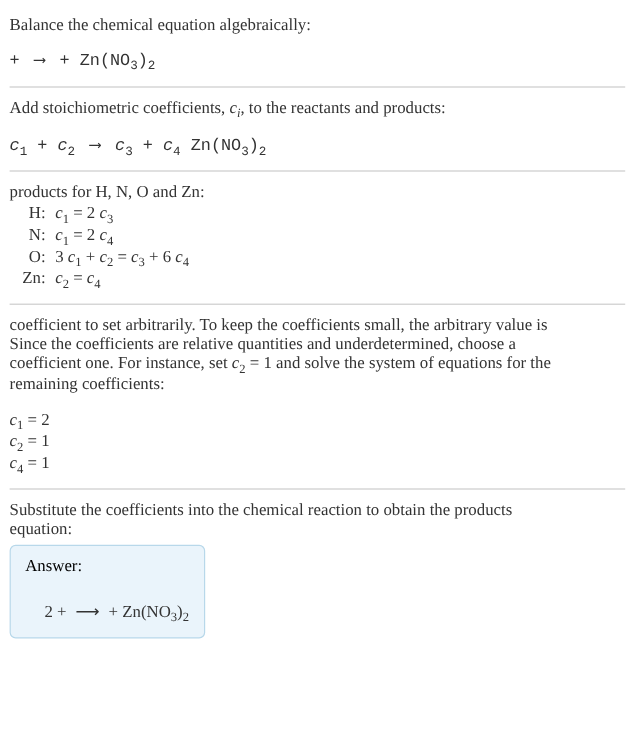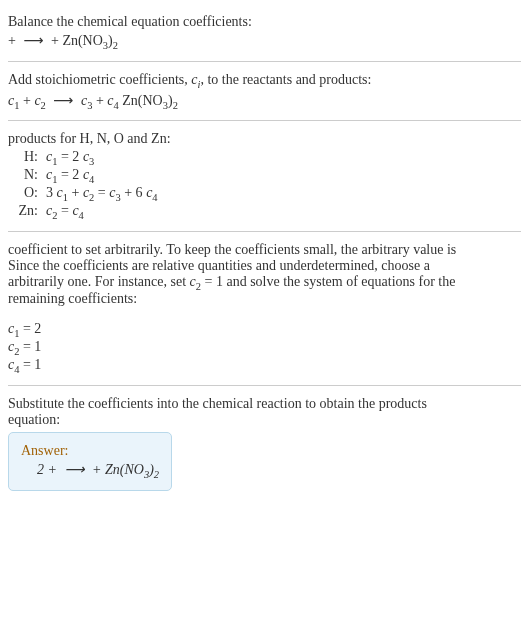--- a/index.html
+++ b/index.html
@@ -25,21 +25,22 @@
     .sub {
       font-size: 0.75em;
       vertical-align: sub;
       font-style: italic;
     }
     .subn {
       font-size: 0.75em;
       vertical-align: sub;
     }
     .reaction {
-      margin-top: 2px;
+      margin-top: 12px;
+      font-family: Liberation Mono, monospace;
     }
     .arrow {
       display: inline-block;
       margin: 0 4px;
     }
     .atom-table {
       margin-left: 4px;
       margin-top: 2px;
     }
     .atom-row {
@@ -56,33 +57,32 @@
     }
     .answer-box {
       background: #eaf4fb;
       border: 1px solid #b8d8ea;
       border-radius: 5px;
       padding: 10px 12px;
       display: inline-block;
       margin-top: 4px;
     }
     .answer-label {
-      color: #a16207;
-      margin-bottom: 2px;
+      color: #000000;
+      margin-bottom: 20px;
     }
     .answer-eq {
       padding-left: 16px;
-      font-style: italic;
     }
   </style>
 </head>
 <body>
 
 <div class="section">
-  <div>Balance the chemical equation coefficients:</div>
+  <div>Balance the chemical equation algebraically:</div>
   <div class="reaction">
     <span> + </span>
     <span class="arrow">⟶</span>
     <span> + Zn(NO</span><span class="subn">3</span><span>)</span><span class="subn">2</span>
   </div>
 </div>
 
 <hr>
 
 <div class="section">
@@ -129,21 +129,21 @@
 </div>
 
 <hr>
 
 <div class="section">
   <div>
     <span>coefficient to set arbitrarily. To keep the coefficients small, the arbitrary value is</span>
   </div>
   <div>Since the coefficients are relative quantities and underdetermined, choose a</div>
   <div>
-    <span>arbitrarily one. For instance, set </span><span class="italic">c</span><span class="subn">2</span><span> = 1 and solve the system of equations for the</span>
+    <span>coefficient one. For instance, set </span><span class="italic">c</span><span class="subn">2</span><span> = 1 and solve the system of equations for the</span>
   </div>
   <div>remaining coefficients:</div>
   <div class="coeffs">
     <div><span class="italic">c</span><span class="subn">1</span><span> = 2</span></div>
     <div><span class="italic">c</span><span class="subn">2</span><span> = 1</span></div>
     <div><span class="italic">c</span><span class="subn">4</span><span> = 1</span></div>
   </div>
 </div>
 
 <hr>

